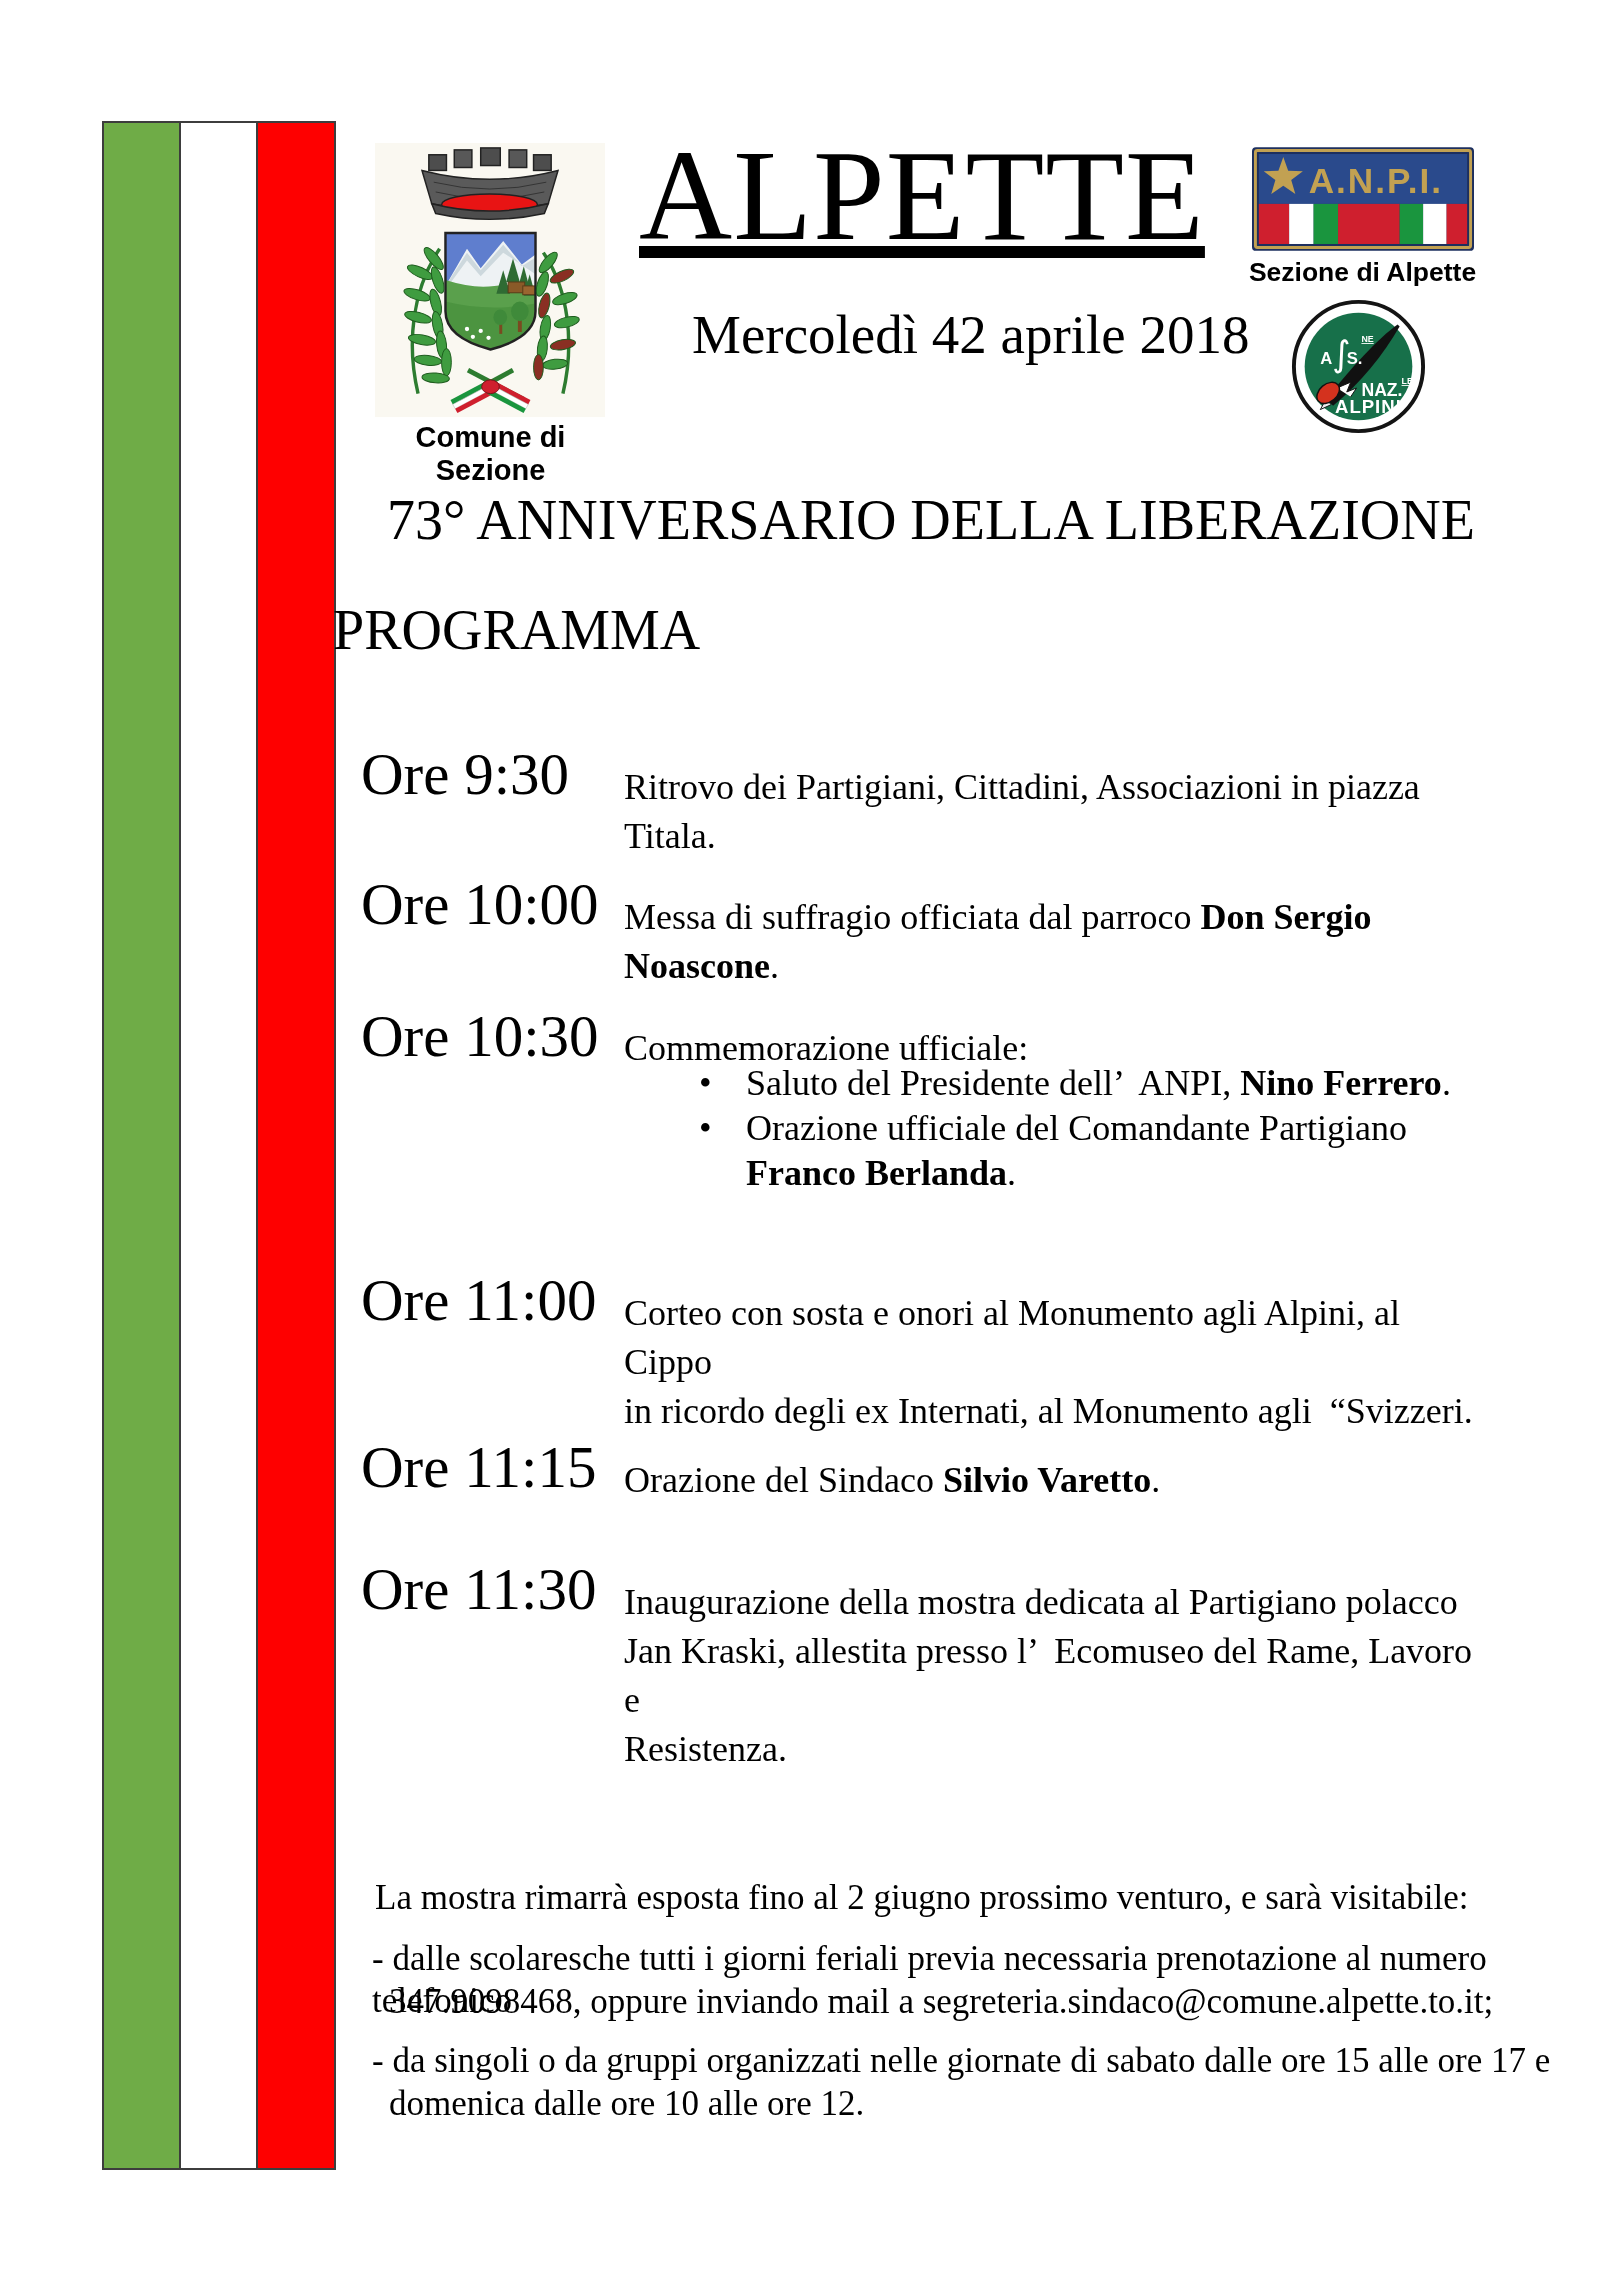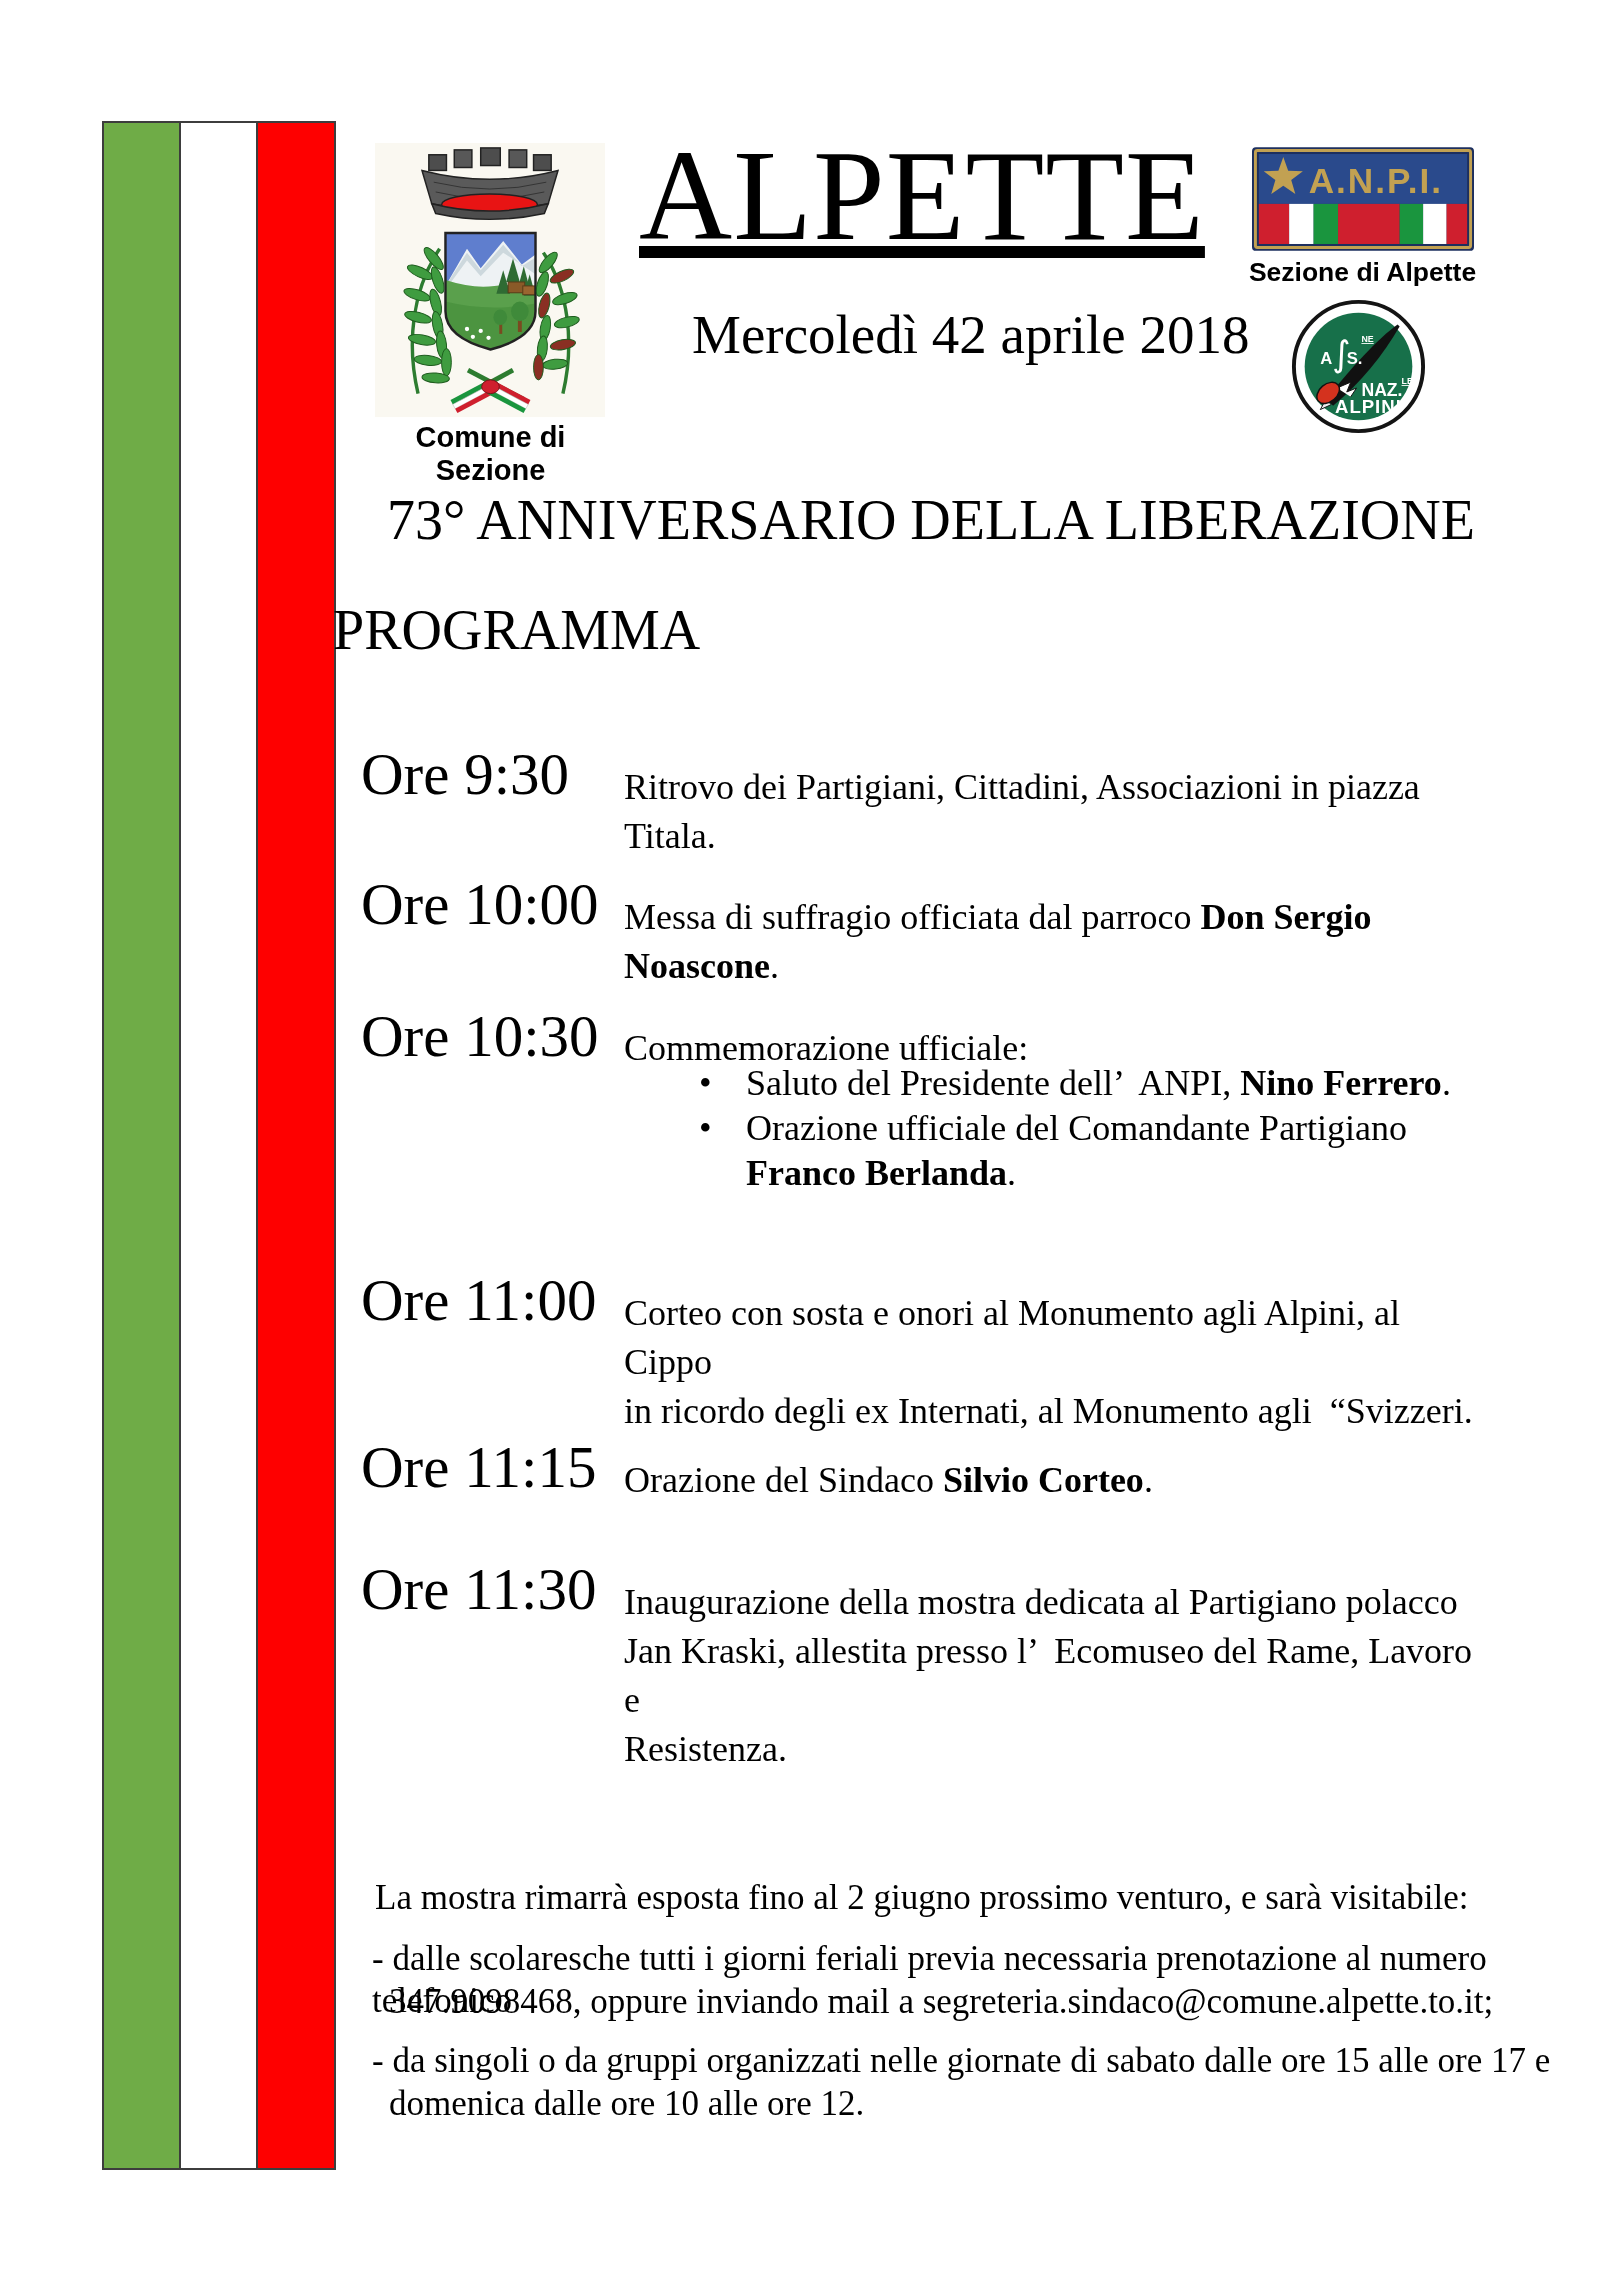--- a/index.html
+++ b/index.html
@@ -221,21 +221,21 @@
     <div class="bullet-item">
       <span class="bullet-dot">•</span>
       <span class="bullet-text"><span>Orazione ufficiale del Comandante Partigiano</span><br><span class="b">Franco Berlanda</span><span>.</span></span>
     </div>
   </div>
 
   <div class="abs time" style="top:1271px">Ore 11:00</div>
   <div class="abs desc" style="top:1289px"><span>Corteo con sosta e onori al Monumento agli Alpini, al Cippo</span><br><span>in ricordo degli ex Internati, al Monumento agli  “Svizzeri.</span></div>
 
   <div class="abs time" style="top:1438px">Ore 11:15</div>
-  <div class="abs desc" style="top:1456px"><span>Orazione del Sindaco </span><span class="b">Silvio Corteo</span><span>.</span></div>
+  <div class="abs desc" style="top:1456px"><span>Orazione del Sindaco </span><span class="b">Silvio Varetto</span><span>.</span></div>
 
   <div class="abs time" style="top:1560px">Ore 11:30</div>
   <div class="abs desc" style="top:1578px"><span>Inaugurazione della mostra dedicata al Partigiano polacco</span><br><span>Jan Kraski, allestita presso l’  Ecomuseo del Rame, Lavoro e</span><br><span>Resistenza.</span></div>
 
   <div class="abs foot f1">La mostra rimarrà esposta fino al 2 giugno prossimo venturo, e sarà visitabile:</div>
   <div class="abs foot f2">- dalle scolaresche tutti i giorni feriali previa necessaria prenotazione al numero telefonico</div>
   <div class="abs foot f3">347.9098468, oppure inviando mail a segreteria.sindaco@comune.alpette.to.it;</div>
   <div class="abs foot f4">- da singoli o da gruppi organizzati nelle giornate di sabato dalle ore 15 alle ore 17 e</div>
   <div class="abs foot f5">domenica dalle ore 10 alle ore 12.</div>
 

